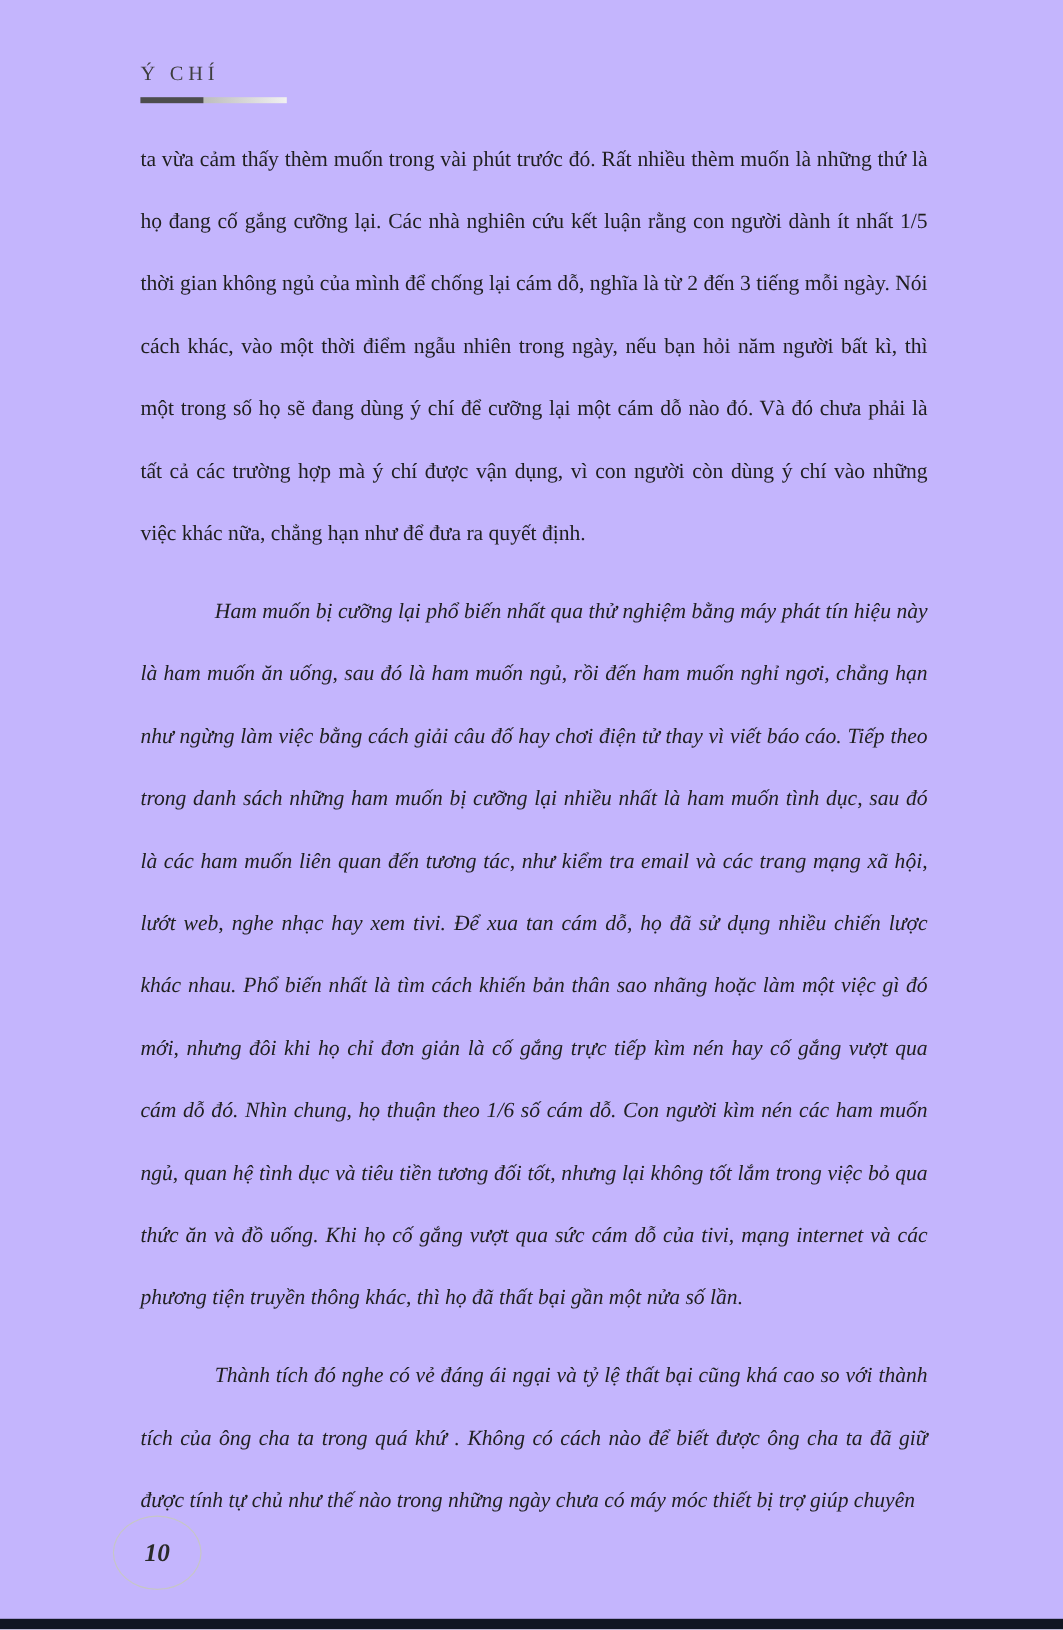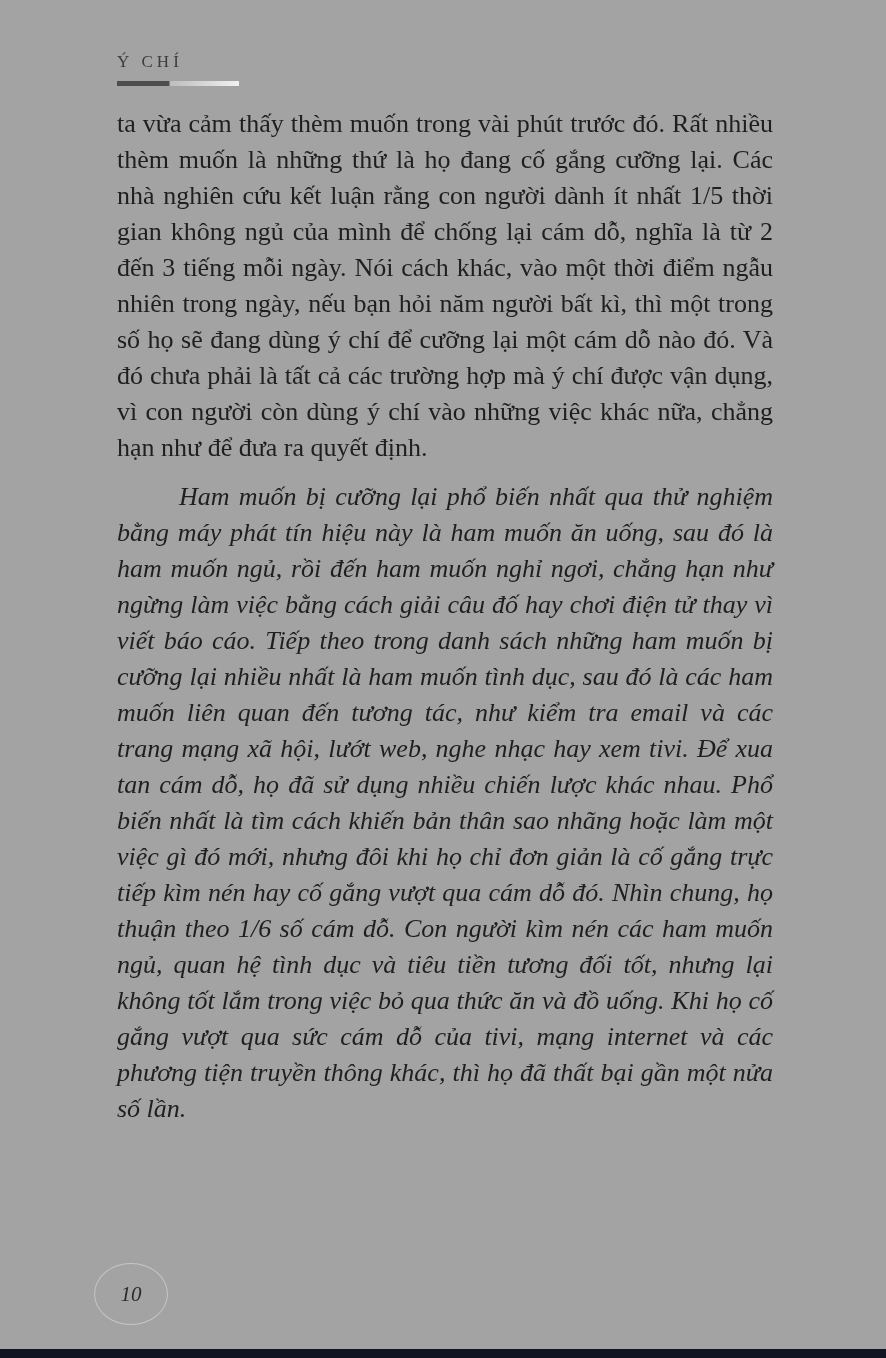--- a/index.html
+++ b/index.html
@@ -5,21 +5,21 @@
   html, body {
     margin: 0;
     padding: 0;
     background: #e8e8e8;
   }
   .page {
     position: relative;
     width: 886px;
     height: 1358px;
     margin: 0 auto;
-    background: #a3a3a3;
+    background: #c4b5fd;
     font-family: "Liberation Serif", serif;
     color: #1f1f1f;
     overflow: hidden;
   }
   .running-header {
     position: absolute;
     top: 52px;
     left: 117px;
   }
   .running-header .title {
@@ -34,22 +34,22 @@
     height: 5px;
     background: linear-gradient(to right,
       #4d4d4d 0px, #4d4d4d 52px,
       #bdbdbd 53px, #f1f1f1 122px);
   }
   .body-text {
     position: absolute;
     top: 106px;
     left: 117px;
     width: 656px;
-    font-size: 26px;
-    line-height: 36px;
+    font-size: 18px;
+    line-height: 52px;
     text-align: justify;
     text-justify: inter-word;
   }
   .body-text p {
     margin: 0 0 13px 0;
   }
   .body-text p.indent {
     text-indent: 62px;
     font-style: italic;
   }
@@ -61,21 +61,21 @@
     height: 60px;
     border: 1.5px solid #c6c6c6;
     border-radius: 50%;
     display: flex;
     align-items: center;
     justify-content: center;
   }
   .page-num {
     font-size: 21px;
     font-style: italic;
-    font-weight: normal;
+    font-weight: bold;
     color: #2a2a2a;
   }
   .bottom-bar {
     position: absolute;
     left: 0;
     bottom: 0;
     width: 100%;
     height: 9px;
     background: #111522;
   }
@@ -86,20 +86,21 @@
 <div class="page">
 
   <div class="running-header">
     <div class="title">Ý CHÍ</div>
     <div class="header-rule"></div>
   </div>
 
   <div class="body-text">
     <p>ta vừa cảm thấy thèm muốn trong vài phút trước đó. Rất nhiều thèm muốn là những thứ là họ đang cố gắng cưỡng lại. Các nhà nghiên cứu kết luận rằng con người dành ít nhất 1/5 thời gian không ngủ của mình để chống lại cám dỗ, nghĩa là từ 2 đến 3 tiếng mỗi ngày. Nói cách khác, vào một thời điểm ngẫu nhiên trong ngày, nếu bạn hỏi năm người bất kì, thì một trong số họ sẽ đang dùng ý chí để cưỡng lại một cám dỗ nào đó. Và đó chưa phải là tất cả các trường hợp mà ý chí được vận dụng, vì con người còn dùng ý chí vào những việc khác nữa, chẳng hạn như để đưa ra quyết định.</p>
     <p class="indent">Ham muốn bị cưỡng lại phổ biến nhất qua thử nghiệm bằng máy phát tín hiệu này là ham muốn ăn uống, sau đó là ham muốn ngủ, rồi đến ham muốn nghỉ ngơi, chẳng hạn như ngừng làm việc bằng cách giải câu đố hay chơi điện tử thay vì viết báo cáo. Tiếp theo trong danh sách những ham muốn bị cưỡng lại nhiều nhất là ham muốn tình dục, sau đó là các ham muốn liên quan đến tương tác, như kiểm tra email và các trang mạng xã hội, lướt web, nghe nhạc hay xem tivi. Để xua tan cám dỗ, họ đã sử dụng nhiều chiến lược khác nhau. Phổ biến nhất là tìm cách khiến bản thân sao nhãng hoặc làm một việc gì đó mới, nhưng đôi khi họ chỉ đơn giản là cố gắng trực tiếp kìm nén hay cố gắng vượt qua cám dỗ đó. Nhìn chung, họ thuận theo 1/6 số cám dỗ. Con người kìm nén các ham muốn ngủ, quan hệ tình dục và tiêu tiền tương đối tốt, nhưng lại không tốt lắm trong việc bỏ qua thức ăn và đồ uống. Khi họ cố gắng vượt qua sức cám dỗ của tivi, mạng internet và các phương tiện truyền thông khác, thì họ đã thất bại gần một nửa số lần.</p>
+    <p class="indent">Thành tích đó nghe có vẻ đáng ái ngại và tỷ lệ thất bại cũng khá cao so với thành tích của ông cha ta trong quá khứ . Không có cách nào để biết được ông cha ta đã giữ được tính tự chủ như thế nào trong những ngày chưa có máy móc thiết bị trợ giúp chuyên</p>
   </div>
 
   <div class="page-num-badge">
     <span class="page-num">10</span>
   </div>
 
   <div class="bottom-bar"></div>
 
 </div>
 

